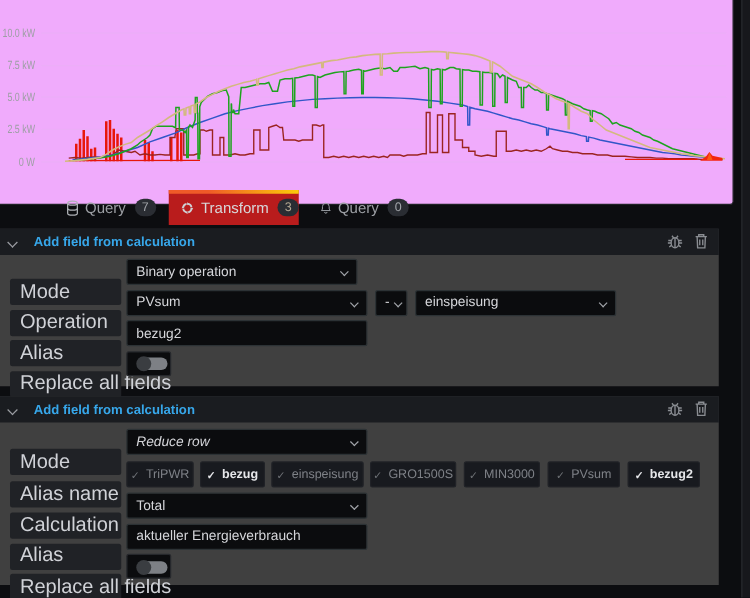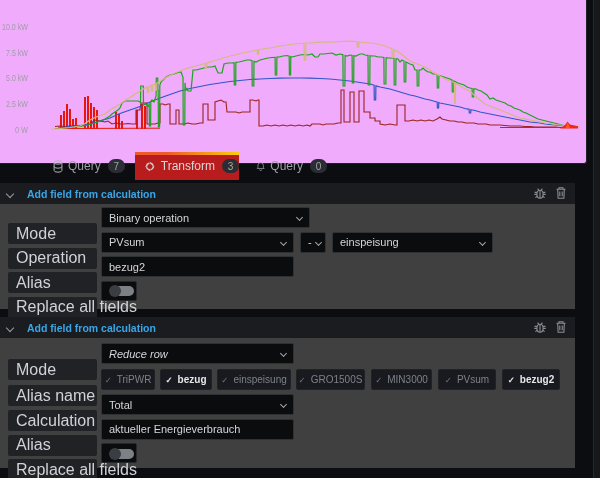--- a/index.html
+++ b/index.html
@@ -148,21 +148,21 @@
           <ellipse cx="7" cy="8.2" rx="3.1" ry="4"></ellipse>
           <path d="M7 4.2 V12.2"></path>
           <path d="M4.6 2.6 L6 4.5 M9.4 2.6 L8 4.5"></path>
           <path d="M3.9 6.4 H1.6 M3.9 8.4 H1.3 M4.2 10.3 L2.4 11.6 M10.1 6.4 H12.4 M10.1 8.4 H12.7 M9.8 10.3 L11.6 11.6"></path>
           <path d="M23.5 3.3 H32.5 M26 3.3 V1.8 H30 V3.3 M24.7 3.3 L25.1 12.3 H30.9 L31.3 3.3"></path>
           <path d="M26.8 5.5 V10.2 M29.2 5.5 V10.2"></path>
         </g>
       </svg></div>
   <div class="row" style="top:24px;">
     <div class="flabel">Mode</div>
-    <div class="fld" style="left:93px;width:209px;">Binary operation<span class="caret"></span></div>
+    <div class="fld" style="left:93px;width:185px;">Binary operation<span class="caret"></span></div>
   </div>
   <div class="row" style="top:48.5px;">
     <div class="flabel">Operation</div>
     <div class="fld" style="left:93px;width:193px;">PVsum<span class="caret"></span></div>
     <div class="fld" style="left:292px;width:26px;">-<span class="caret" style="right:4px;"></span></div>
     <div class="fld" style="left:324px;width:161px;">einspeisung<span class="caret"></span></div>
   </div>
   <div class="row" style="top:73px;">
     <div class="flabel">Alias</div>
     <div class="fld" style="left:93px;width:193px;">bezug2</div>

